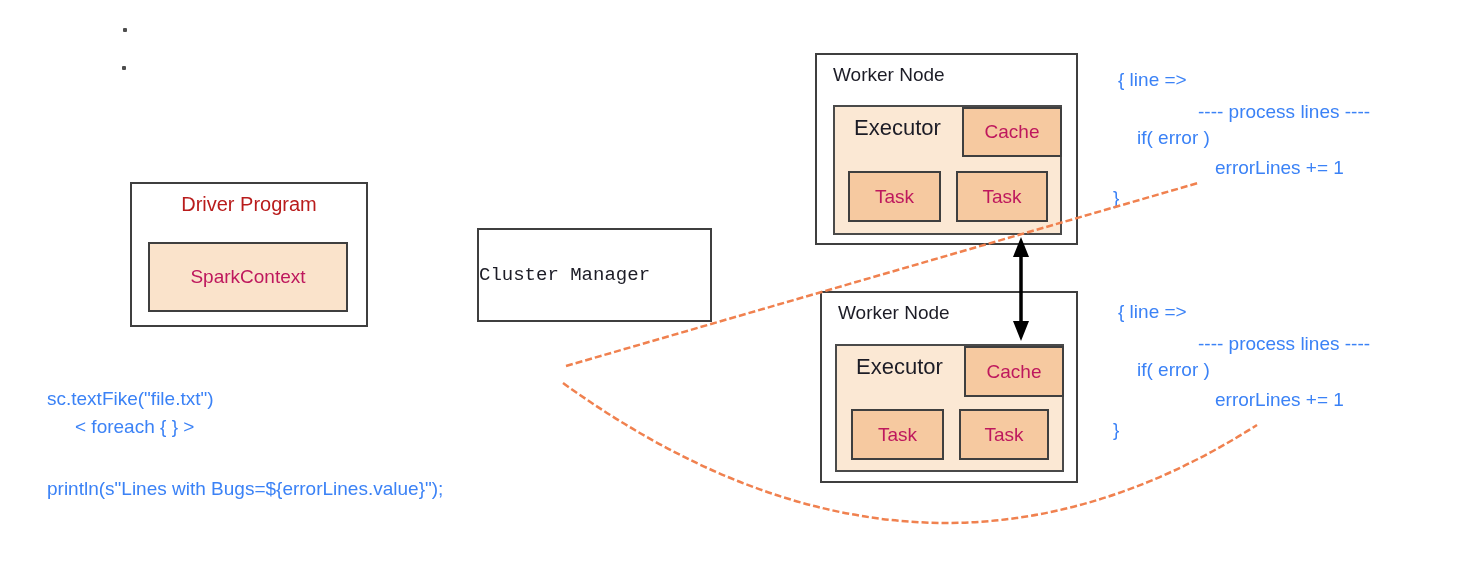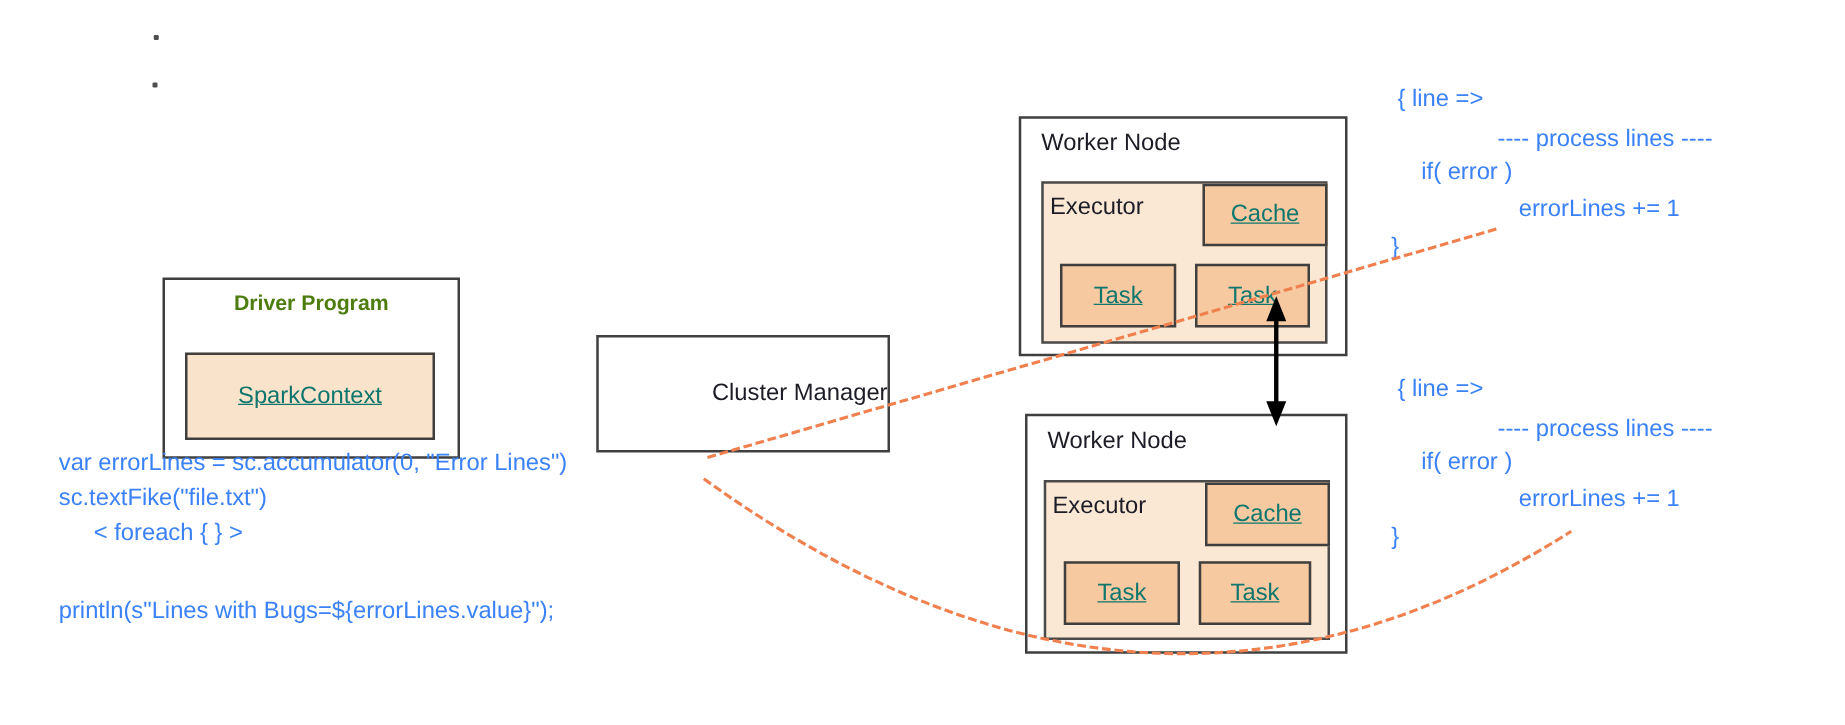--- a/index.html
+++ b/index.html
@@ -1,28 +1,28 @@
 <!DOCTYPE html>
 <html><head>
 <meta charset="utf-8">
 <style>
   html,body{margin:0;padding:0;background:#ffffff;}
   .stage{
     position:relative;width:1476px;height:580px;background:#ffffff;overflow:hidden;
     font-family:"Liberation Sans","DejaVu Sans",sans-serif;color:#1c1c26;
   }
-  .box{position:absolute;background:#ffffff;border:2px solid #3f3f3f;box-sizing:border-box;margin-top:40px;}
-  .box-title{font-size:17px;color:#4d7c0f;white-space:nowrap;font-weight:bold;}
+  .box{position:absolute;background:#ffffff;border:2px solid #3f3f3f;box-sizing:border-box;}
+  .box-title{font-size:20px;color:#b91c1c;white-space:nowrap;}
   .fill-box{position:absolute;box-sizing:border-box;border:2px solid #3f3f3f;
-            display:flex;align-items:center;justify-content:center;font-size:19px;color:#0f766e;text-decoration:underline;}
+            display:flex;align-items:center;justify-content:center;font-size:19px;color:#be185d;}
   .driver-title{position:absolute;top:9px;width:100%;text-align:center;}
-  .cluster{display:flex;align-items:center;justify-content:flex-end;font-size:19px;}
+  .cluster{display:flex;align-items:center;justify-content:flex-start;font-size:19px;font-family:Liberation Mono, monospace;}
   .worker-title{position:absolute;left:16px;top:9px;font-size:19px;}
   .executor{position:absolute;background:#fbe8d4;border:2px solid #4a4a4a;box-sizing:border-box;}
-  .executor-label{position:absolute;left:5px;top:8px;font-size:19px;}
+  .executor-label{position:absolute;left:19px;top:8px;font-size:22px;}
   .peach{background:#f6c9a0;}
   .spark{background:#fae3cb;}
   .codeline{position:absolute;font-size:19px;color:#3b82f6;white-space:nowrap;}
   .closure{position:absolute;width:360px;height:160px;}
   .closure .codeline{font-size:19px;}
   .dot{position:absolute;width:4px;height:4px;background:#4e4e4e;border-radius:1px;}
   svg.overlay{position:absolute;left:0;top:0;pointer-events:none;}
 </style>
 </head>
 <body>
@@ -68,21 +68,20 @@
       </div>
       <div class="fill-box peach" style="left:14px;top:63px;width:93px;height:51px;">
         <span>Task</span>
       </div>
       <div class="fill-box peach" style="left:122px;top:63px;width:90px;height:51px;">
         <span>Task</span>
       </div>
     </div>
   </div>
 
-  <div class="codeline" style="left:47px;top:360px;">var errorLines  =  sc.accumulator(0, "Error Lines")</div>
   <div class="codeline" style="left:47px;top:388px;">sc.textFike("file.txt")</div>
   <div class="codeline" style="left:75px;top:416px;">&lt;  foreach {  }  &gt;</div>
   <div class="codeline" style="left:47px;top:478px;">println(s"Lines with Bugs=${errorLines.value}");</div>
 
   <div class="closure" style="left:1110px;top:64px;">
     <div class="codeline" style="left:8px;top:5px;">{ line =&gt;</div>
     <div class="codeline" style="left:88px;top:37px;">----   process lines ----</div>
     <div class="codeline" style="left:27px;top:63px;">if( error )</div>
     <div class="codeline" style="left:105px;top:93px;">errorLines += 1</div>
     <div class="codeline" style="left:3px;top:123px;">}</div>

